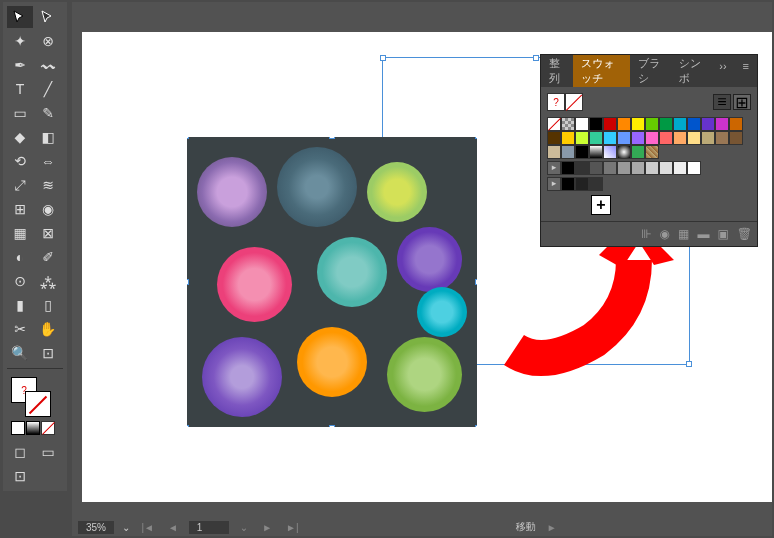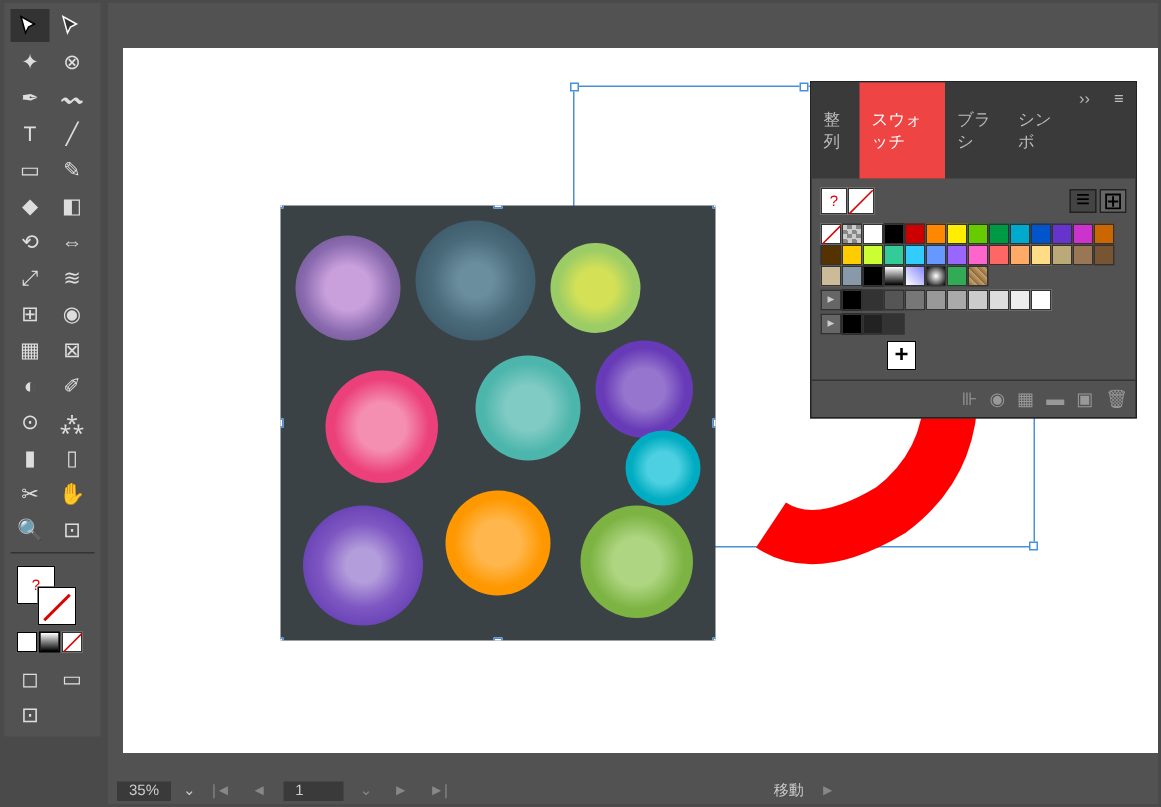--- a/index.html
+++ b/index.html
@@ -18,22 +18,22 @@
 .mini-swatches{display:flex;gap:1px}
 .mini-sw{width:14px;height:14px;border:1px solid #000}
 .canvas-area{position:absolute;left:72px;top:2px;right:2px;bottom:20px;background:#525252}
 .artboard{position:absolute;left:10px;top:30px;width:690px;height:470px;background:#fff}
 .pattern{position:absolute;left:105px;top:105px;width:290px;height:290px;background:#3a4245;overflow:hidden}
 .flower{position:absolute;border-radius:50%}
 .sel-box{position:absolute;border:1px solid #4a90d9}
 .handle{position:absolute;width:6px;height:6px;background:#fff;border:1px solid #4a90d9}
 .panel{position:absolute;right:16px;top:54px;width:218px;background:#525252;border:1px solid #222;z-index:10}
 .panel-tabs{display:flex;background:#3a3a3a;font-size:11px;color:#bbb}
-.tab{padding:17px 8px;cursor:pointer}
-.tab.active{background:#ef4444;color:#fff}
+.tab{padding:1px 8px;cursor:pointer}
+.tab.active{background:#a16207;color:#fff}
 .tab-more{margin-left:auto;padding:5px 8px;color:#bbb}
 .panel-body{padding:6px}
 .panel-top{display:flex;justify-content:space-between;align-items:center;margin-bottom:6px}
 .view-btns{display:flex;gap:2px}
 .view-btn{width:18px;height:16px;background:#444;border:1px solid #222;display:flex;align-items:center;justify-content:center}
 .sw-grid{display:flex;flex-wrap:wrap;gap:0;width:206px}
 .sw{width:14px;height:14px;border:1px solid #333;cursor:pointer}
 .sw.none{background:#fff;position:relative}
 .sw.none::after{content:"";position:absolute;width:140%;height:1px;background:#d00;top:50%;left:-20%;transform:rotate(-45deg)}
 .sw.reg{background:repeating-conic-gradient(#888 0 25%,#ccc 0 50%) 0 0/6px 6px}

